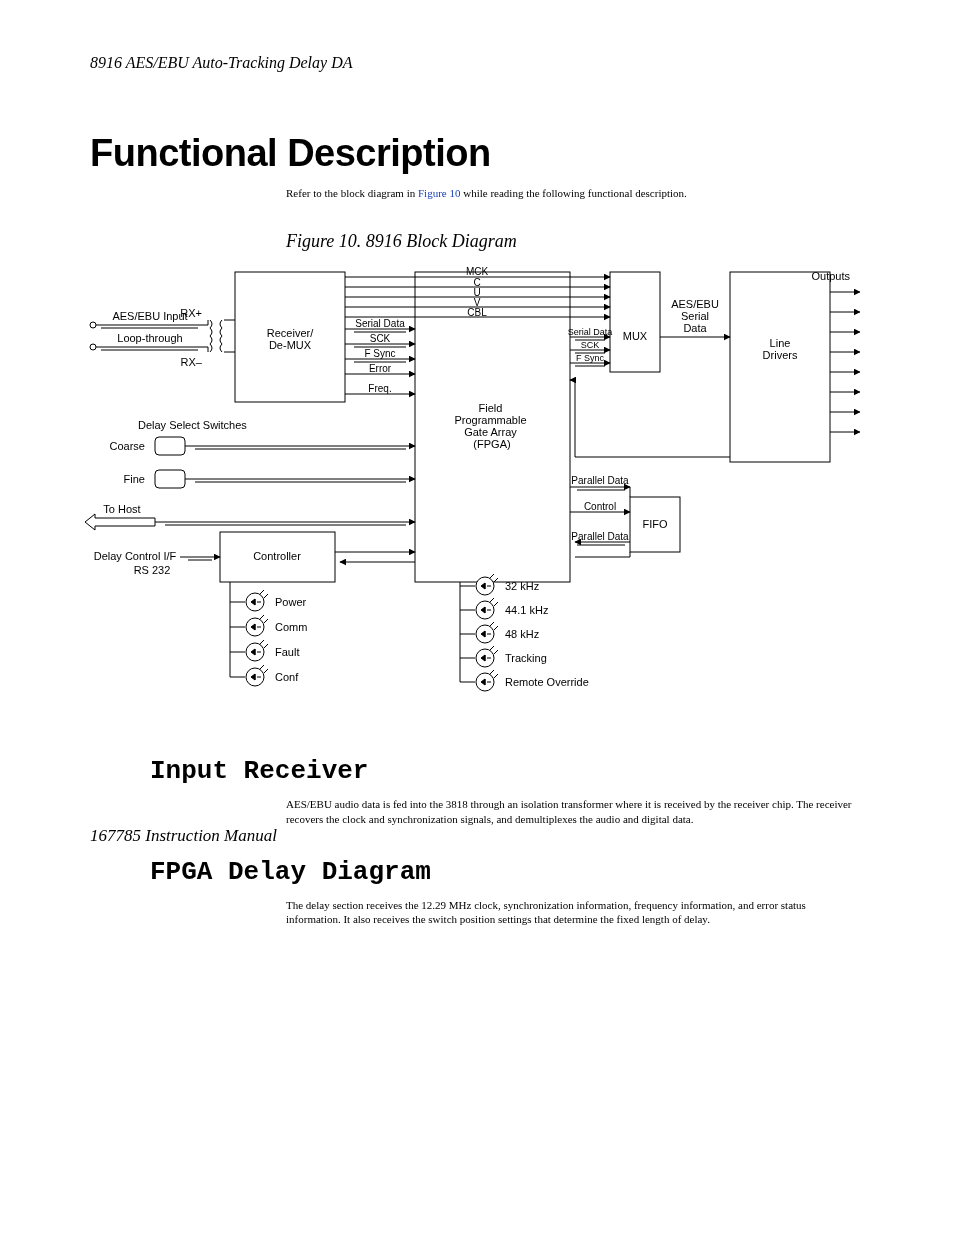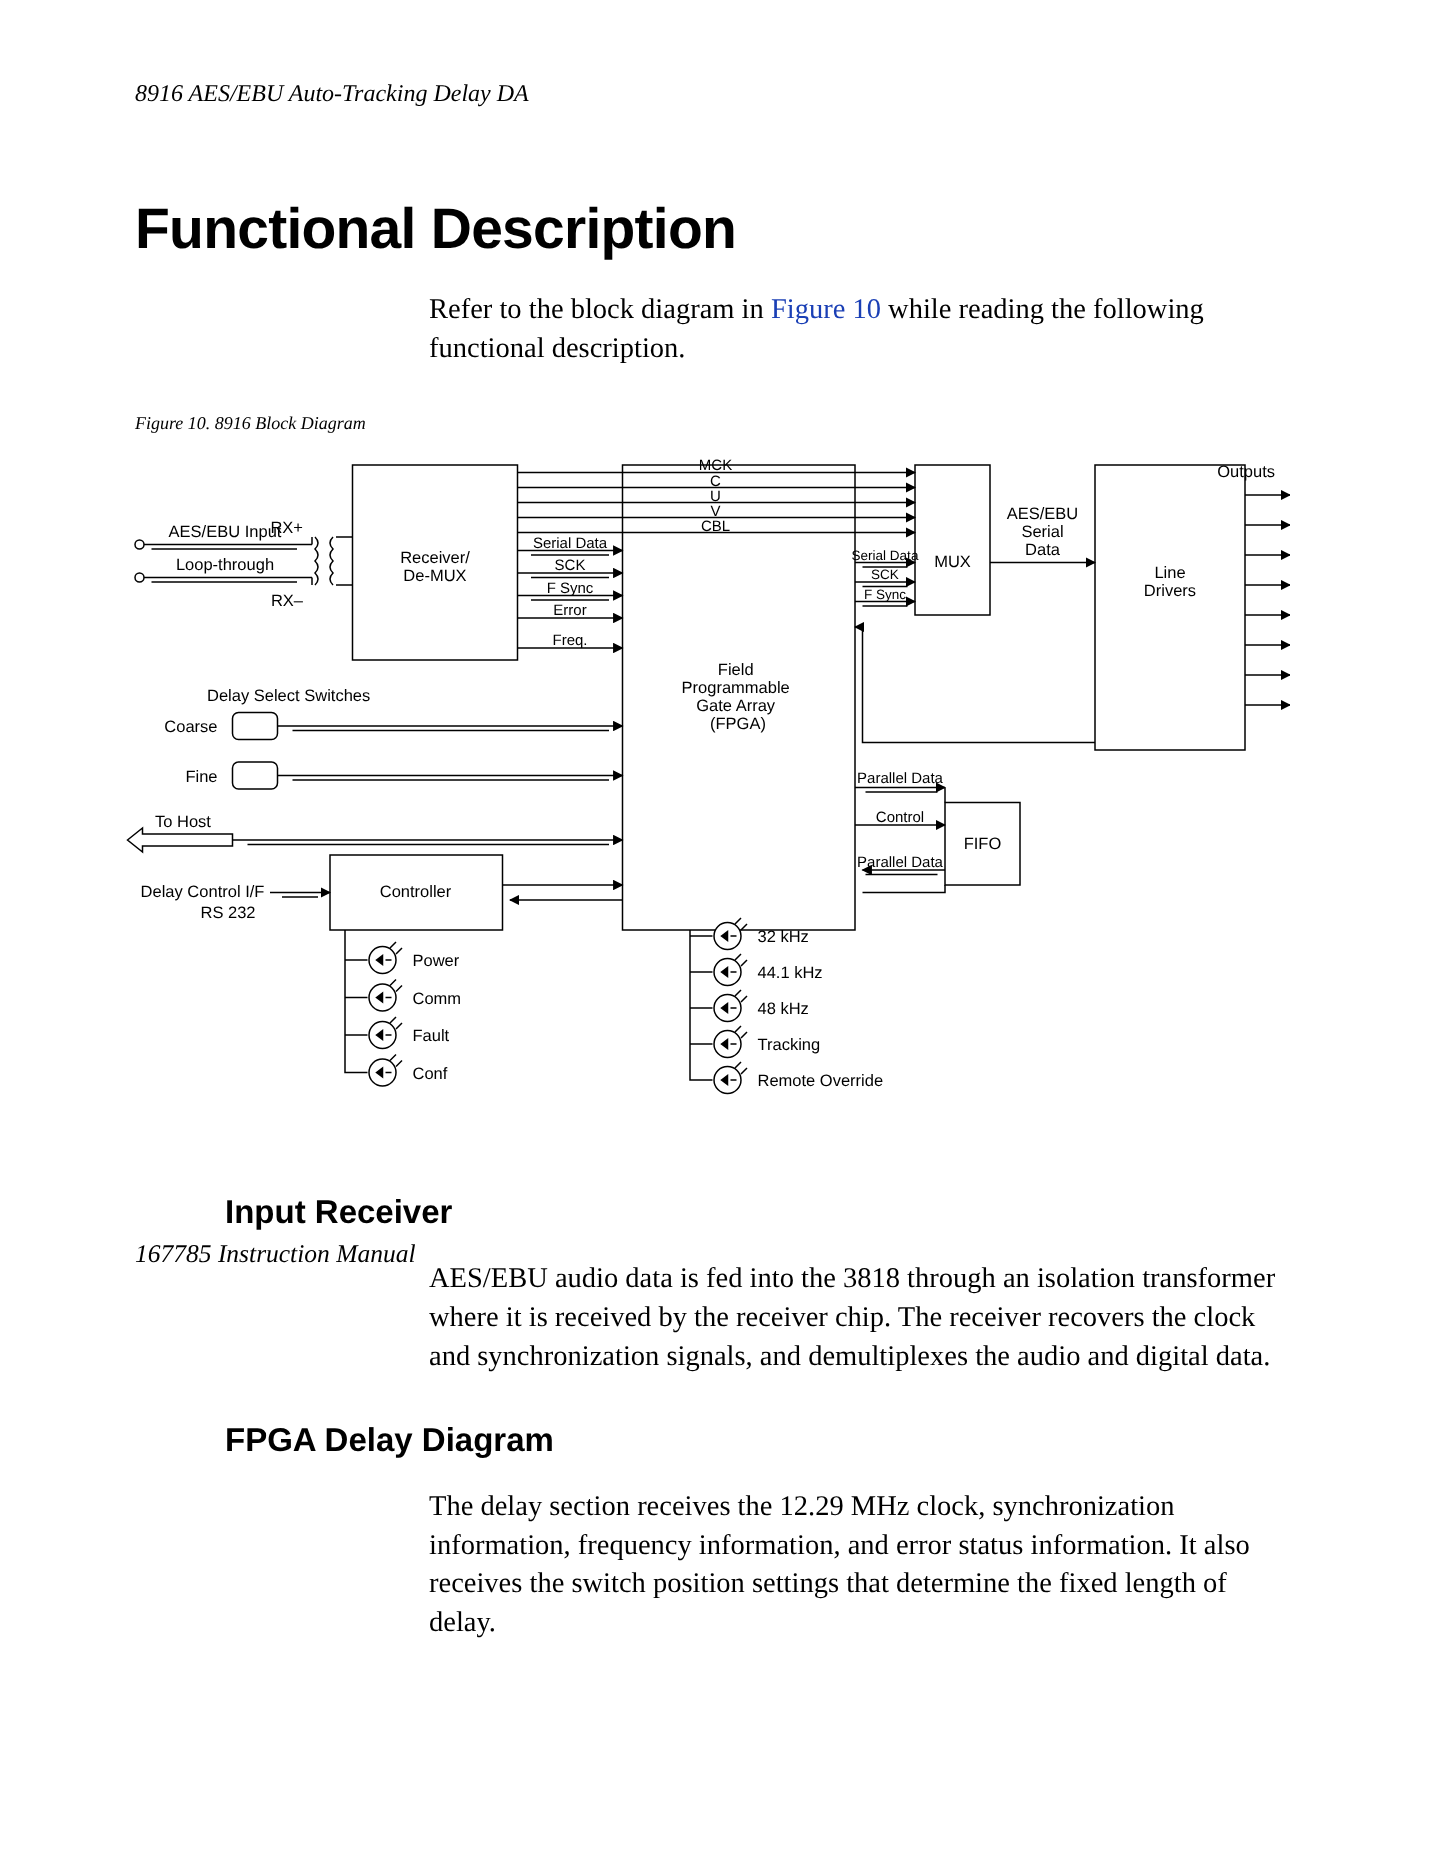--- a/index.html
+++ b/index.html
@@ -26,40 +26,41 @@
   }
   h1.section-title {
     font-family: Liberation Sans, sans-serif;
     font-stretch: condensed;
     font-weight: 700;
     font-size: 38px;
     margin: 0 0 10px 0;
     letter-spacing: -0.5px;
   }
   .body-text {
-    font-size: 19px;
+    font-size: 11px;
     line-height: 1.35;
     margin-left: 196px;
     margin-bottom: 30px;
   }
   .body-text a.figref { color: #1a3fb5; text-decoration: none; }
   .fig-caption {
     font-style: italic;
-    font-size: 12px;
+    font-size: 18px;
+    margin-left: 196px;
     margin-bottom: 10px;
   }
   .diagram-wrap {
     margin-left: -10px;
     margin-bottom: 40px;
   }
   h2.subsection {
-    font-family: Liberation Sans, sans-serif;
+    font-family: Liberation Mono, monospace;
     font-stretch: condensed;
     font-weight: 700;
-    font-size: 22px;
+    font-size: 26px;
     margin: 28px 0 8px 60px;
     letter-spacing: 0px;
   }
   .footer {
     position: absolute;
     bottom: 50px;
     left: 90px;
     right: 100px;
     display: flex;
     justify-content: flex-start;

